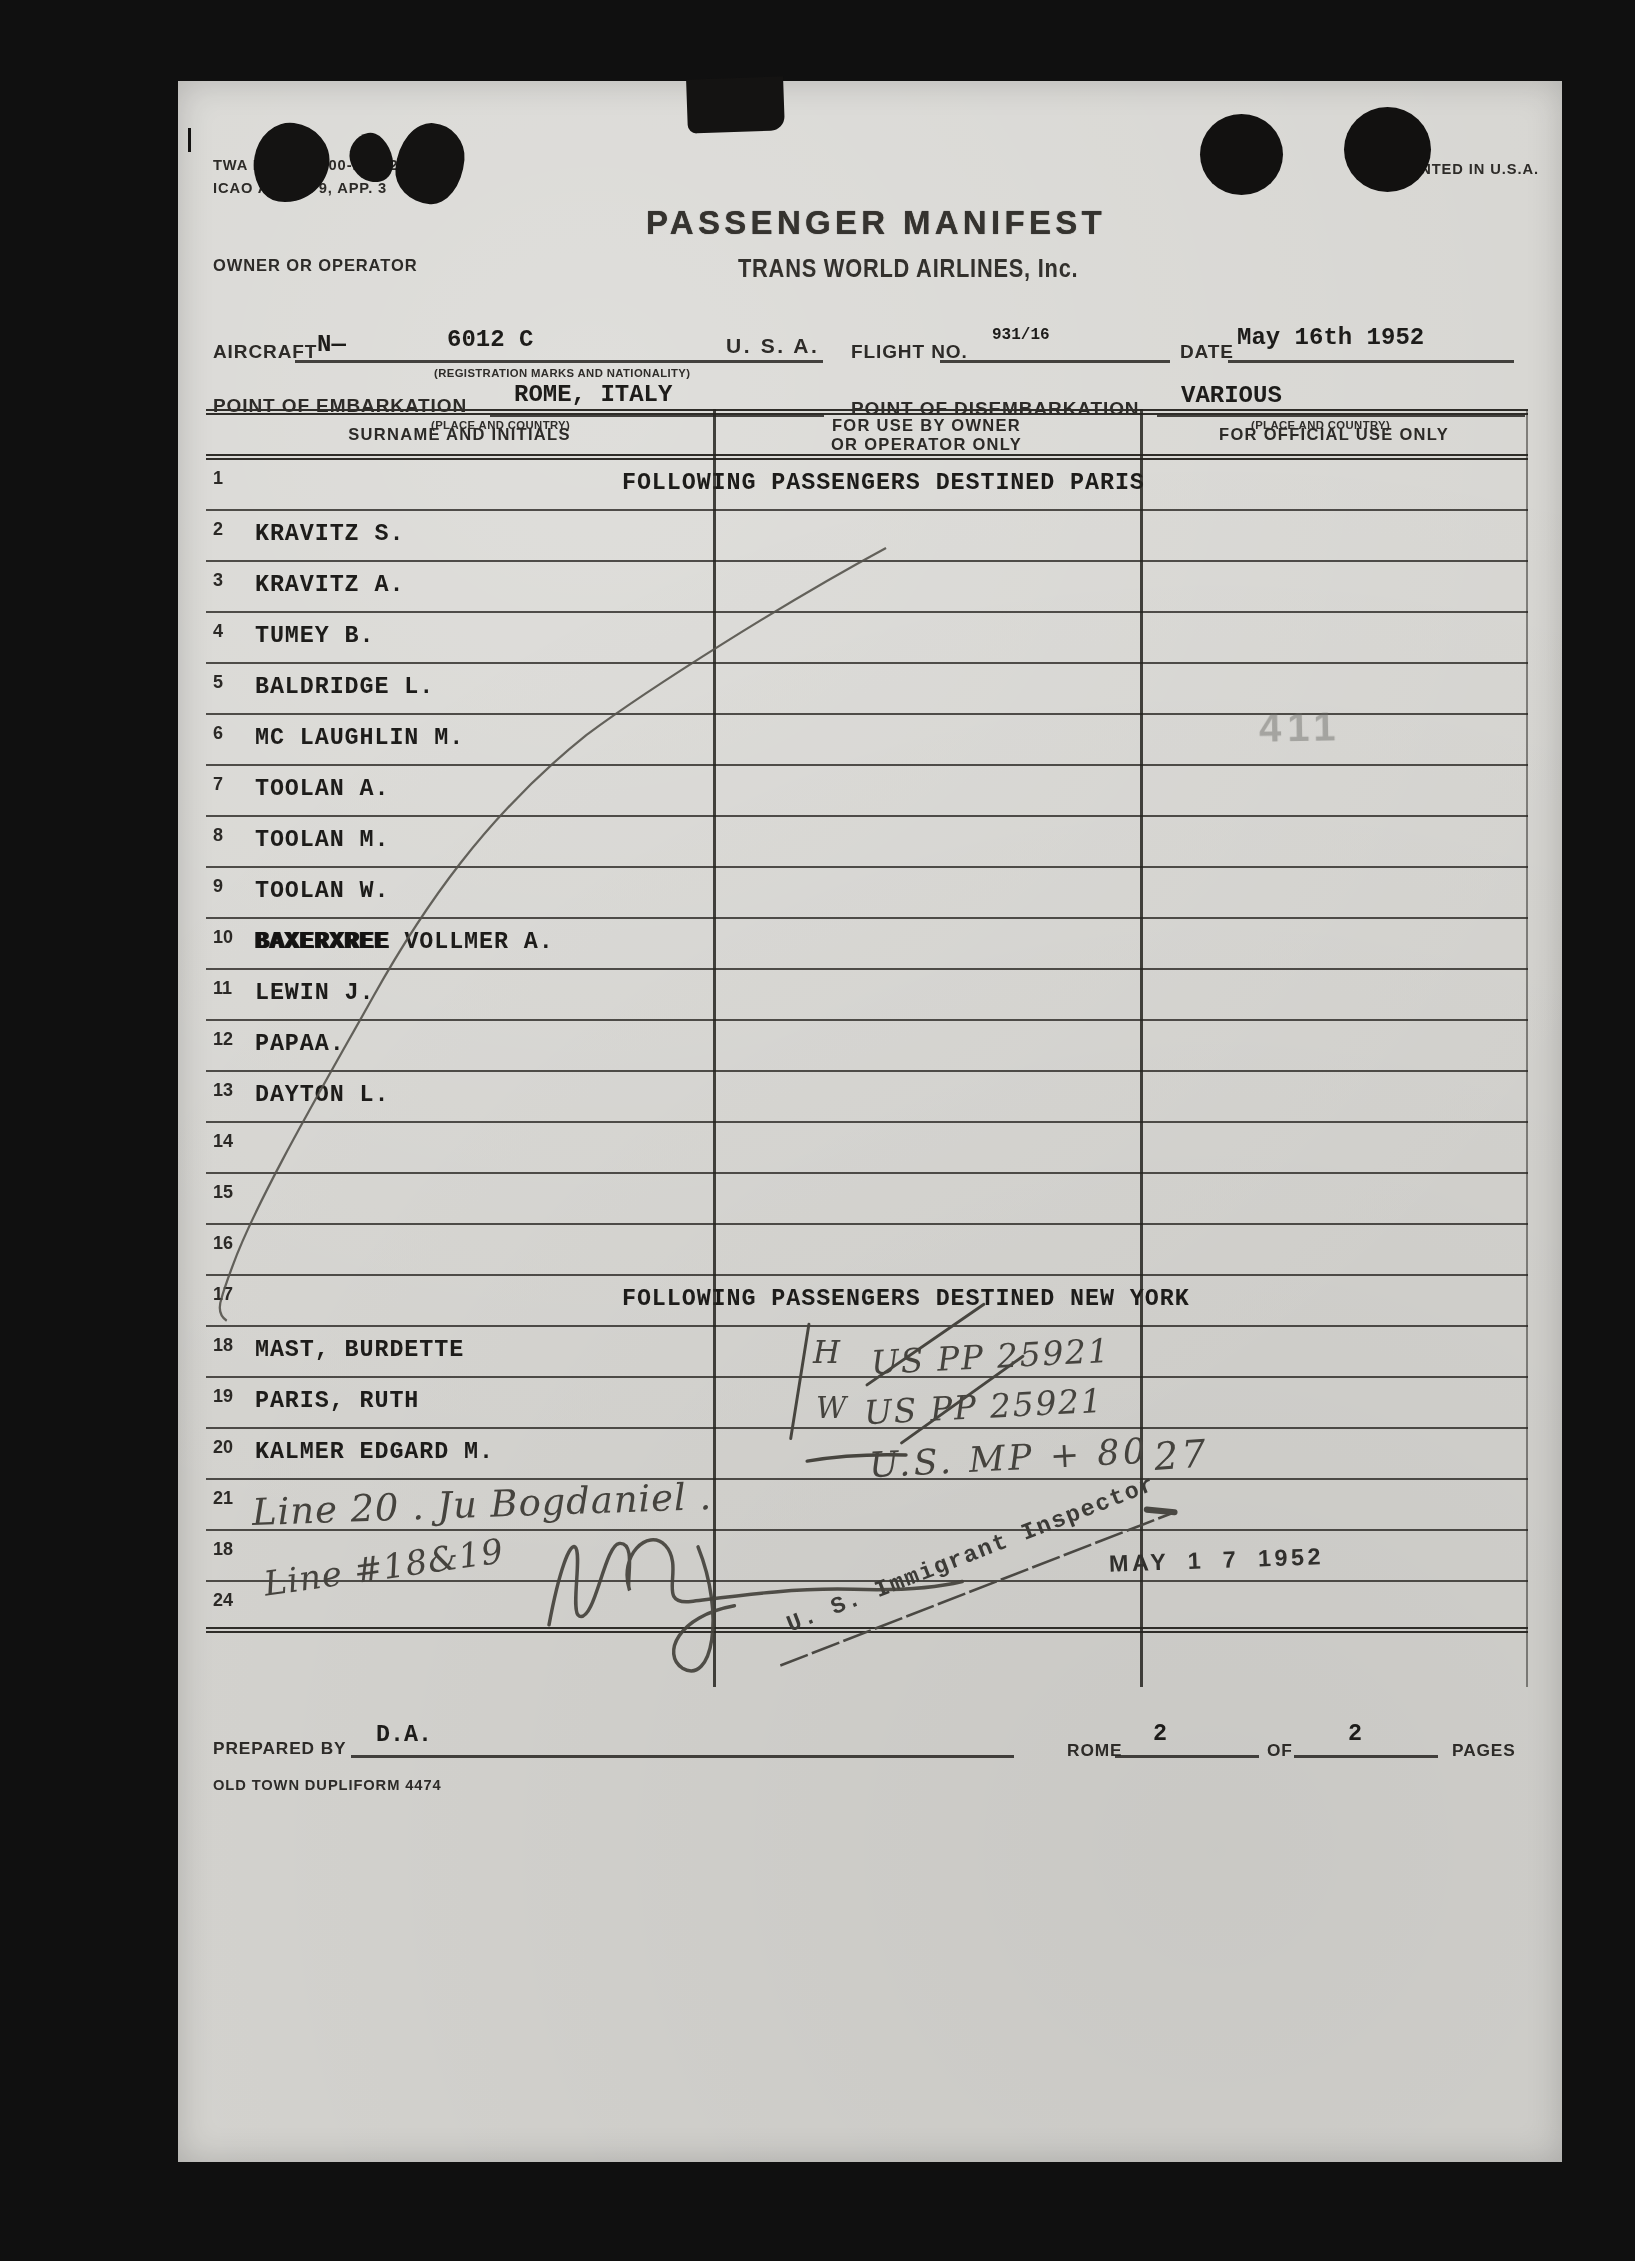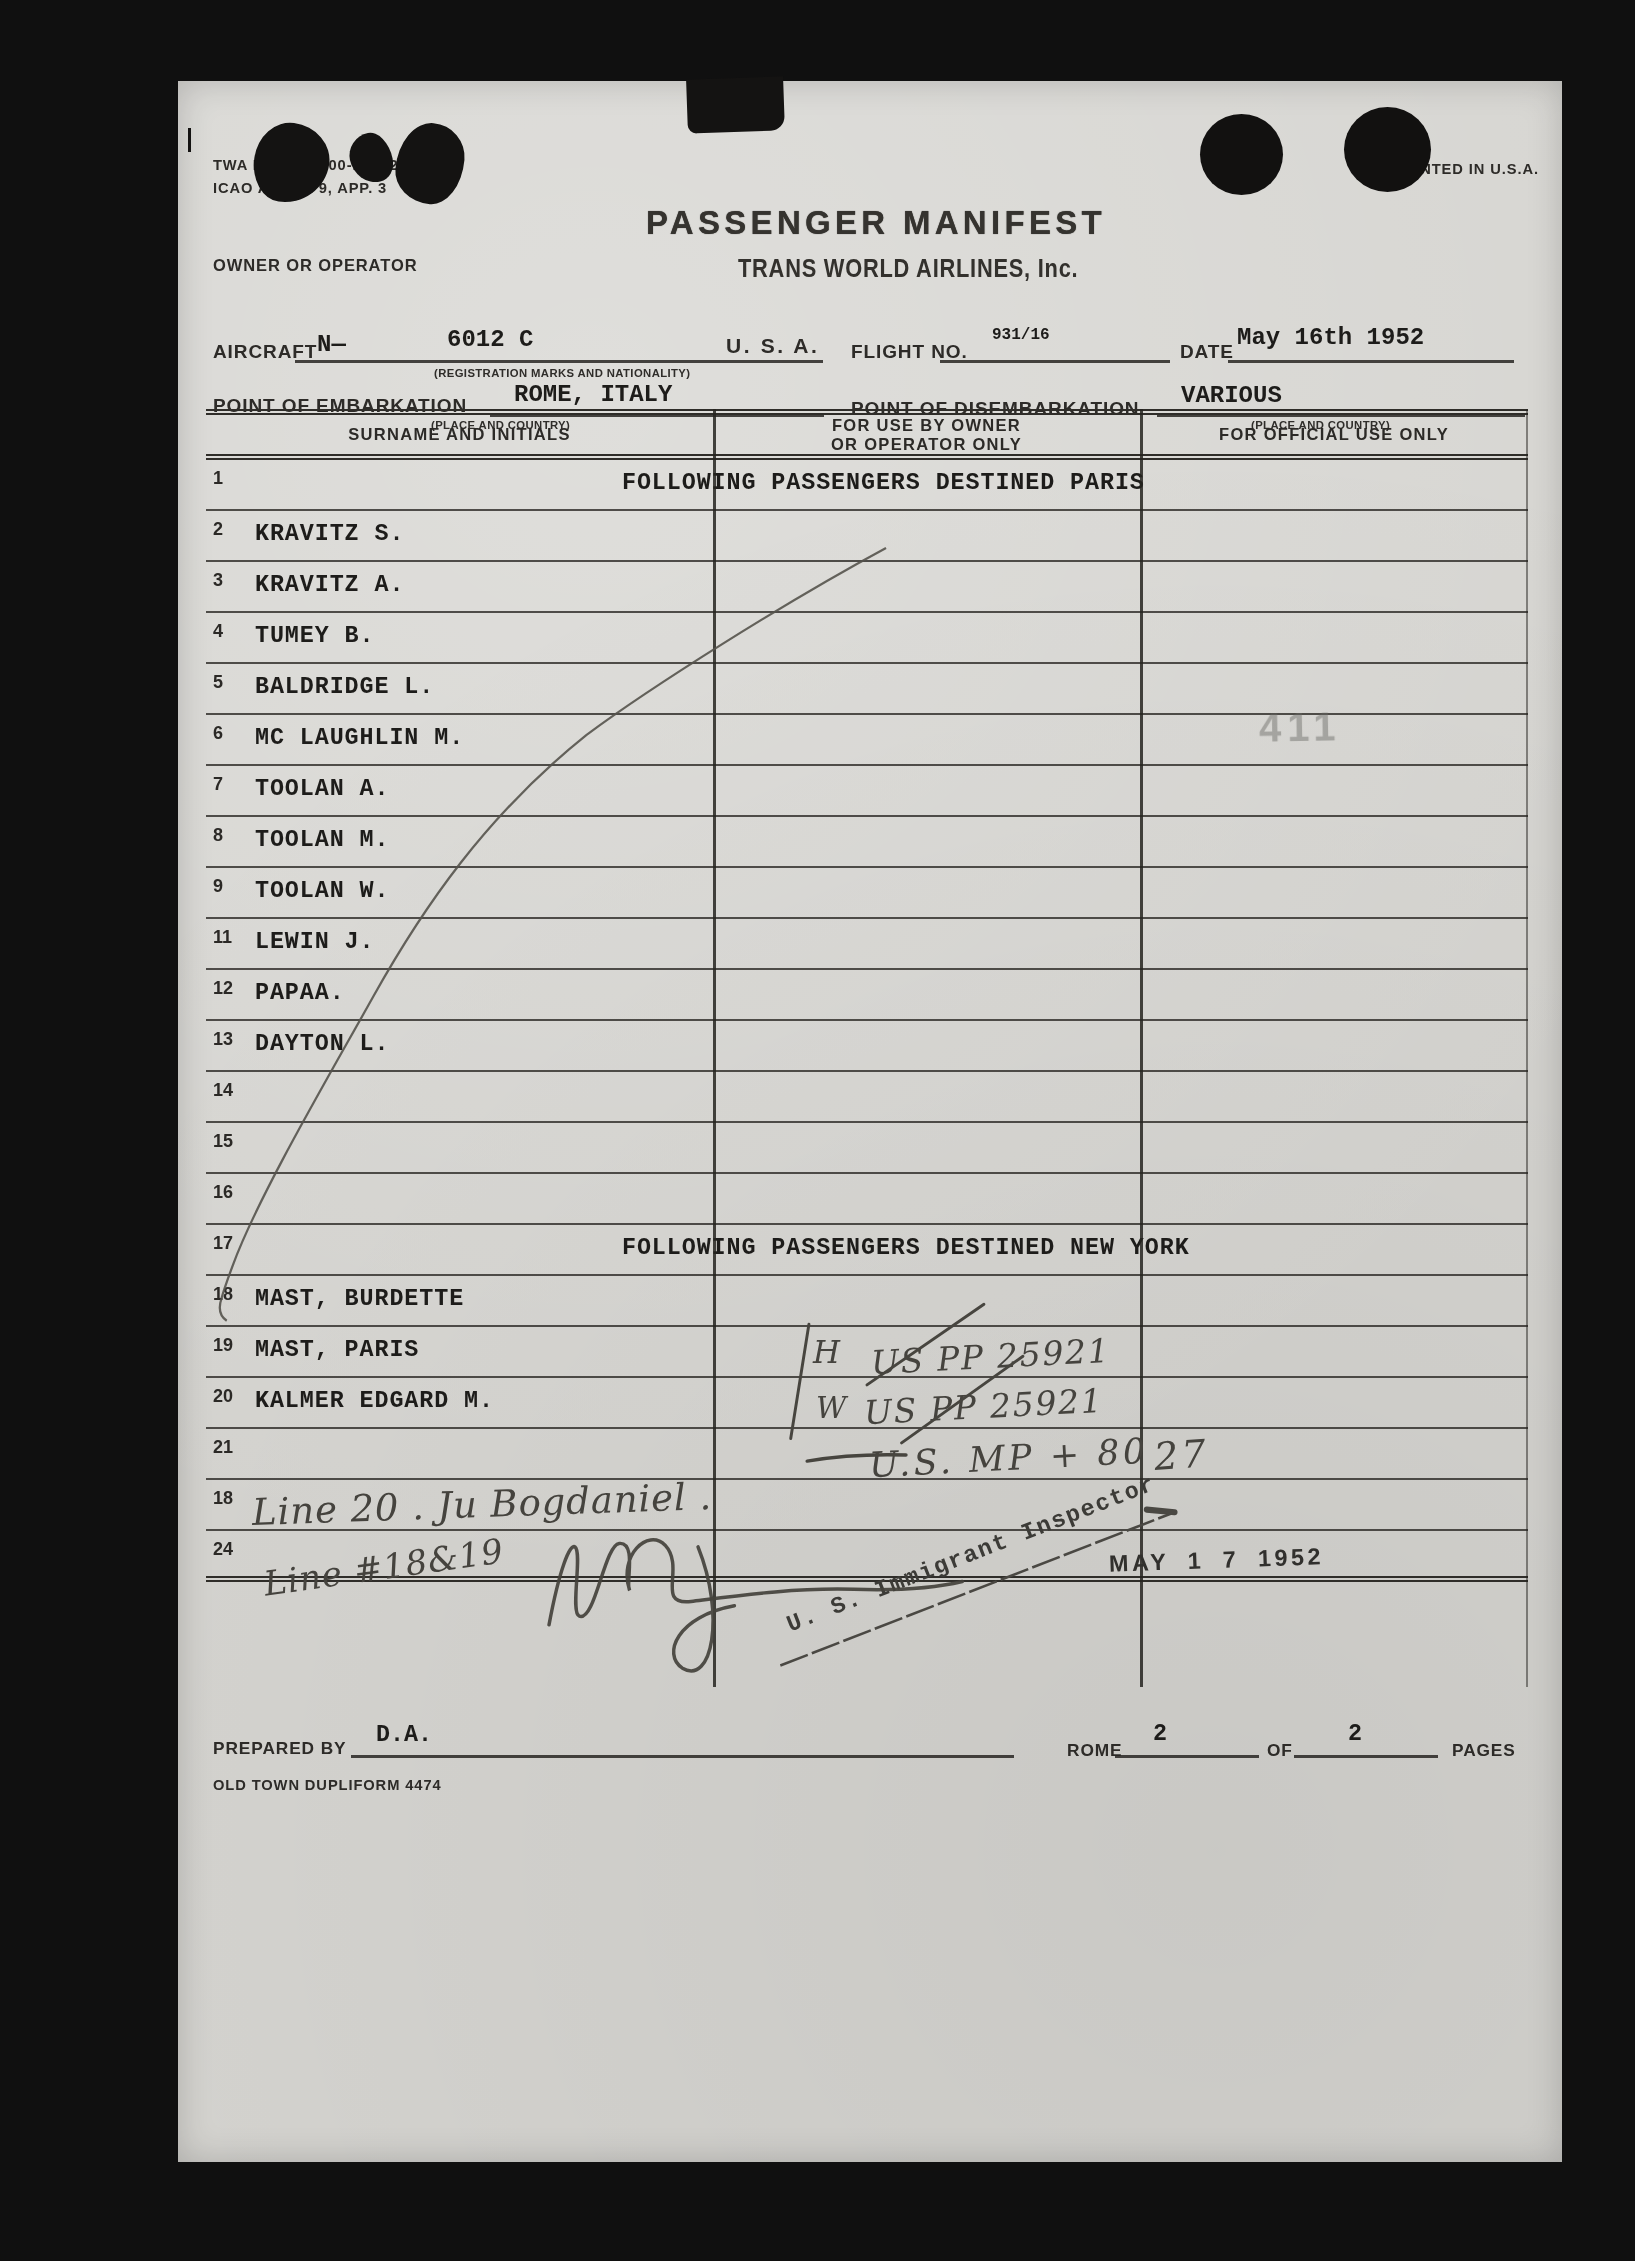--- a/index.html
+++ b/index.html
@@ -133,20 +133,24 @@
           </div>
           <div class="trow">
             <span class="rnum">8</span>
             <span class="pname typed"><span>TOOLAN M.</span></span>
           </div>
           <div class="trow">
             <span class="rnum">9</span>
             <span class="pname typed"><span>TOOLAN W.</span></span>
           </div>
           <div class="trow">
+            <span class="rnum">10</span>
+            <span class="pname typed"><span class="overtyped">BAXERXREE</span>&nbsp;<span>VOLLMER A.</span></span>
+          </div>
+          <div class="trow">
             <span class="rnum">11</span>
             <span class="pname typed"><span>LEWIN J.</span></span>
           </div>
           <div class="trow">
             <span class="rnum">12</span>
             <span class="pname typed"><span>PAPAA.</span></span>
           </div>
           <div class="trow">
             <span class="rnum">13</span>
             <span class="pname typed"><span>DAYTON L.</span></span>
@@ -163,21 +167,21 @@
           <div class="trow">
             <span class="rnum">17</span>
             <span class="sectiontext typed">FOLLOWING PASSENGERS DESTINED NEW YORK</span>
           </div>
           <div class="trow">
             <span class="rnum">18</span>
             <span class="pname typed"><span>MAST, BURDETTE</span></span>
           </div>
           <div class="trow">
             <span class="rnum">19</span>
-            <span class="pname typed"><span>MAST, PARIS</span></span>
+            <span class="pname typed"><span>PARIS, RUTH</span></span>
           </div>
           <div class="trow">
             <span class="rnum">20</span>
             <span class="pname typed"><span>KALMER EDGARD M.</span></span>
           </div>
           <div class="trow">
             <span class="rnum">21</span>
           </div>
           <div class="trow">
             <span class="rnum">18</span>

